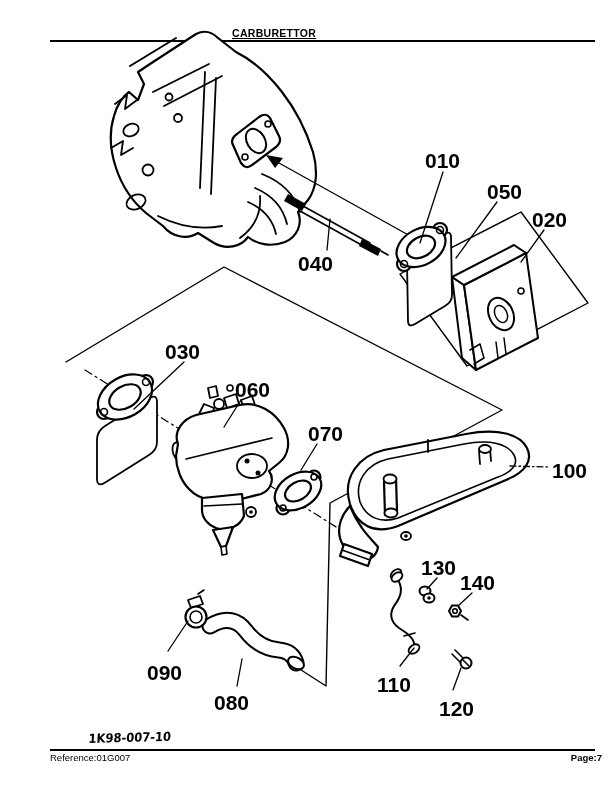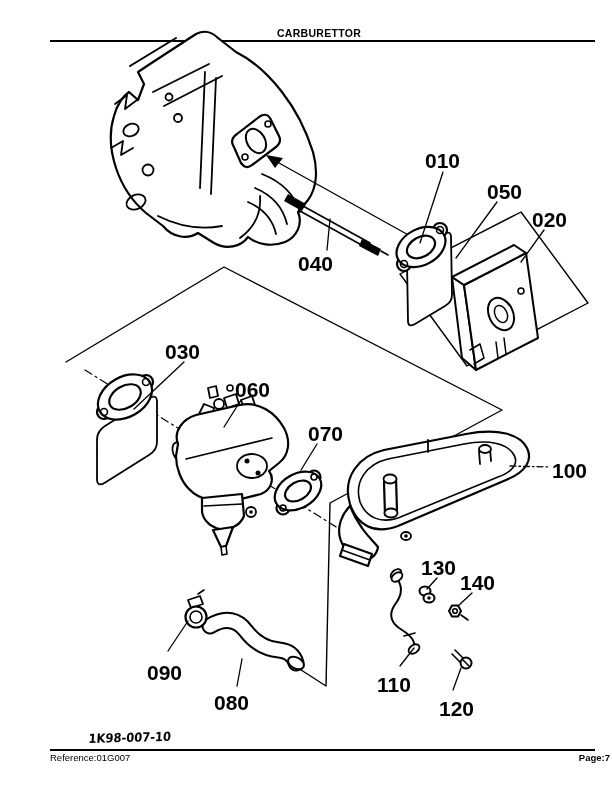--- a/index.html
+++ b/index.html
@@ -6,34 +6,34 @@
   .page{
     position:relative;
     width:612px;height:792px;
     background:#ffffff;
     font-family:"Liberation Sans", sans-serif;
     color:#000;
     overflow:hidden;
     margin:0 auto;
   }
   .header-title{
-    position:absolute;top:27px;left:219px;width:200px;
-    text-align:center;font-size:10.5px;font-weight:bold;letter-spacing:.3px;
+    position:absolute;top:27px;left:232px;width:200px;
+    text-align:left;font-size:10.5px;font-weight:bold;letter-spacing:.3px;text-decoration:underline;
   }
   .header-rule{position:absolute;top:40px;left:50px;width:545px;height:2px;background:#000;}
   .diagram-svg{position:absolute;top:0;left:0;}
   .footer-stamp{
     position:absolute;top:731px;left:88px;
     font-family:"DejaVu Sans", sans-serif;font-weight:bold;font-size:12.5px;
     transform:skewX(-5deg) rotate(-1.5deg) scaleX(.92);transform-origin:left bottom;
     letter-spacing:0;
   }
   .footer-rule{position:absolute;top:749px;left:50px;width:545px;height:1.5px;background:#000;}
   .footer-ref{position:absolute;top:752px;left:50px;font-size:9.5px;font-weight:normal;}
-  .footer-page{position:absolute;top:752px;right:2px;font-size:9.5px;font-weight:bold;}
+  .footer-page{position:absolute;top:752px;right:10px;font-size:9.5px;font-weight:bold;}
   text.callout{font-family:"Liberation Sans", sans-serif;font-weight:bold;font-size:21px;fill:#000;}
 </style>
 </head>
 <body>
 
 <div class="page">
 
   <div class="header-title">CARBURETTOR</div>
   <div class="header-rule"></div>
 

